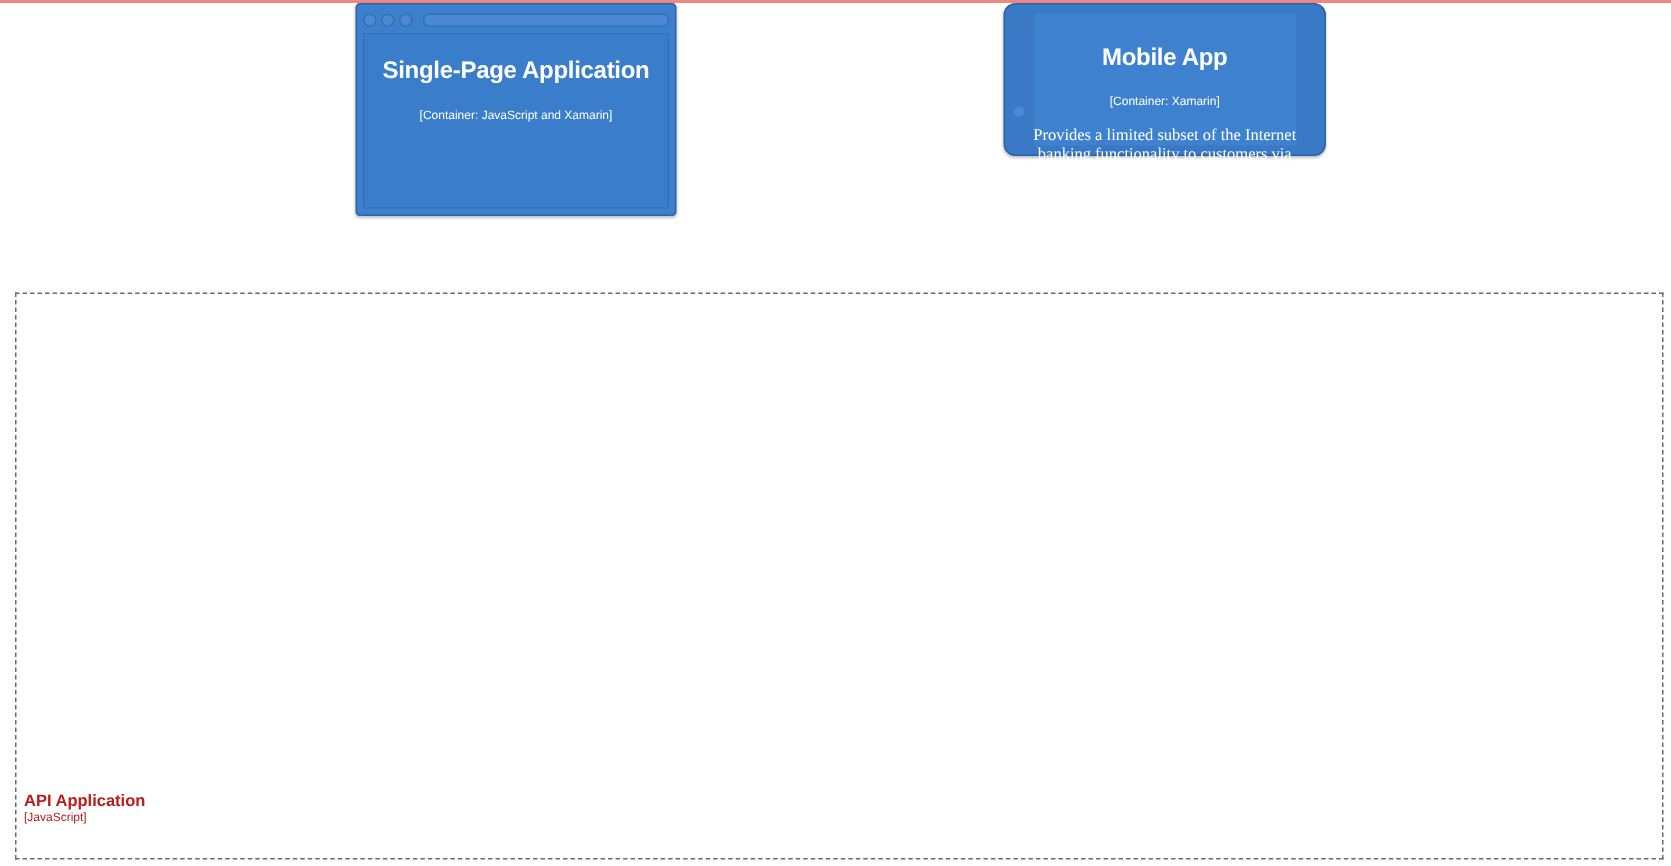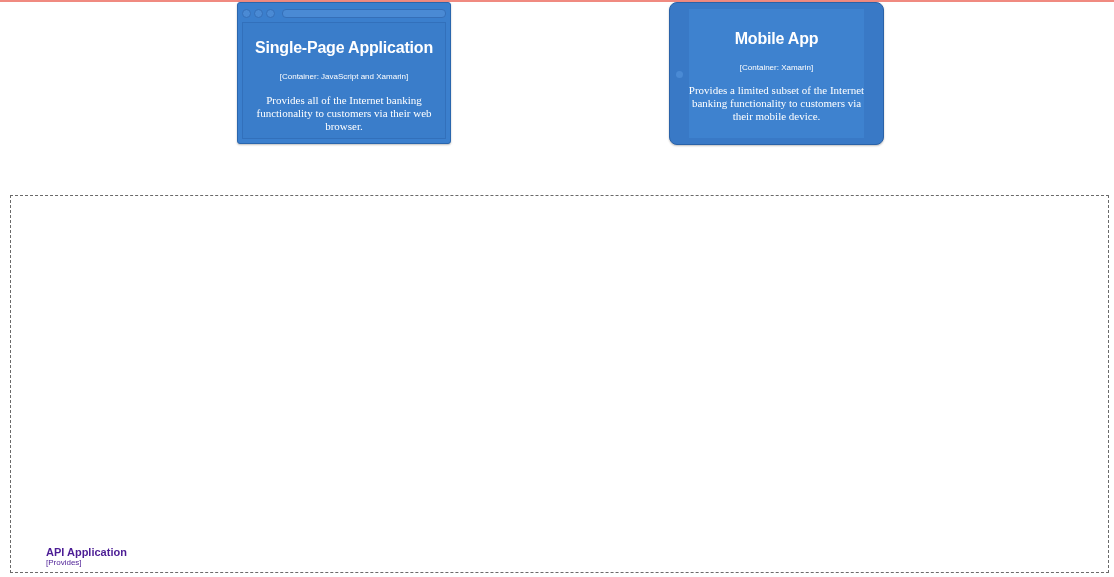--- a/index.html
+++ b/index.html
@@ -68,21 +68,21 @@
       background: #3a7dca;
       border: 1px solid #3270bb;
       box-sizing: border-box;
     }
     
     .mobile {
       position: absolute;
       left: 669px;
       top: 2px;
       width: 215px;
-      height: 143px;
+      height: 102px;
       background: #3979c6;
       border: 1px solid #2a62a8;
       border-radius: 8px;
       box-sizing: border-box;
       box-shadow: 0 1px 2px rgba(0,0,0,0.25);
       color: #ffffff;
     }
     .mobile .screen {
       position: absolute;
       left: 19px; right: 19px; top: 6px; bottom: 6px;
@@ -130,23 +130,22 @@
       left: 10px;
       top: 195px;
       width: 1099px;
       height: 378px;
       border: 1.5px dashed #6a6a6a;
       box-sizing: border-box;
     }
     .boundary-label {
       position: absolute;
       left: 5px;
-      bottom: 4px;
-      color: #4c1d95;
-      margin-left: 30px;
+      bottom: 22px;
+      color: #b91c1c;
     }
     .boundary-name {
       font-weight: bold;
       font-size: 11px;
       line-height: 12px;
     }
     .boundary-type {
       font-size: 8px;
       line-height: 10px;
     }
@@ -161,33 +160,32 @@
     <div class="chrome">
       <span class="dot"></span>
       <span class="dot"></span>
       <span class="dot"></span>
       <span class="urlbar"></span>
     </div>
     <div class="viewport"></div>
     <div class="card-text">
       <div class="card-title">Single-Page Application</div>
       <div class="card-tech">[Container: JavaScript and Xamarin]</div>
-      <div class="card-desc">Provides all of the Internet banking functionality to customers via their web browser.</div>
     </div>
   </div>
 
   <div class="mobile">
     <div class="screen"></div>
     <span class="button-dot"></span>
     <div class="card-text">
       <div class="card-title">Mobile App</div>
       <div class="card-tech">[Container: Xamarin]</div>
       <div class="card-desc">Provides a limited subset of the Internet banking functionality to customers via their mobile device.</div>
     </div>
   </div>
 
   <div class="boundary">
     <div class="boundary-label">
       <div class="boundary-name">API Application</div>
-      <div class="boundary-type">[Provides]</div>
+      <div class="boundary-type">[JavaScript]</div>
     </div>
   </div>
 </div>
 
 </body></html>

